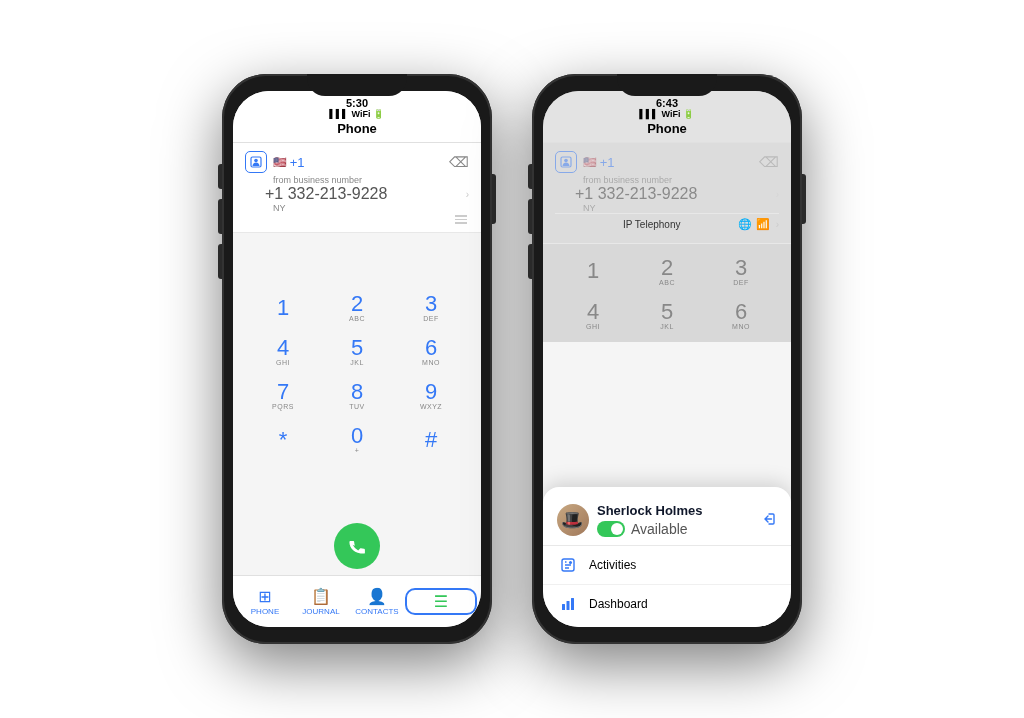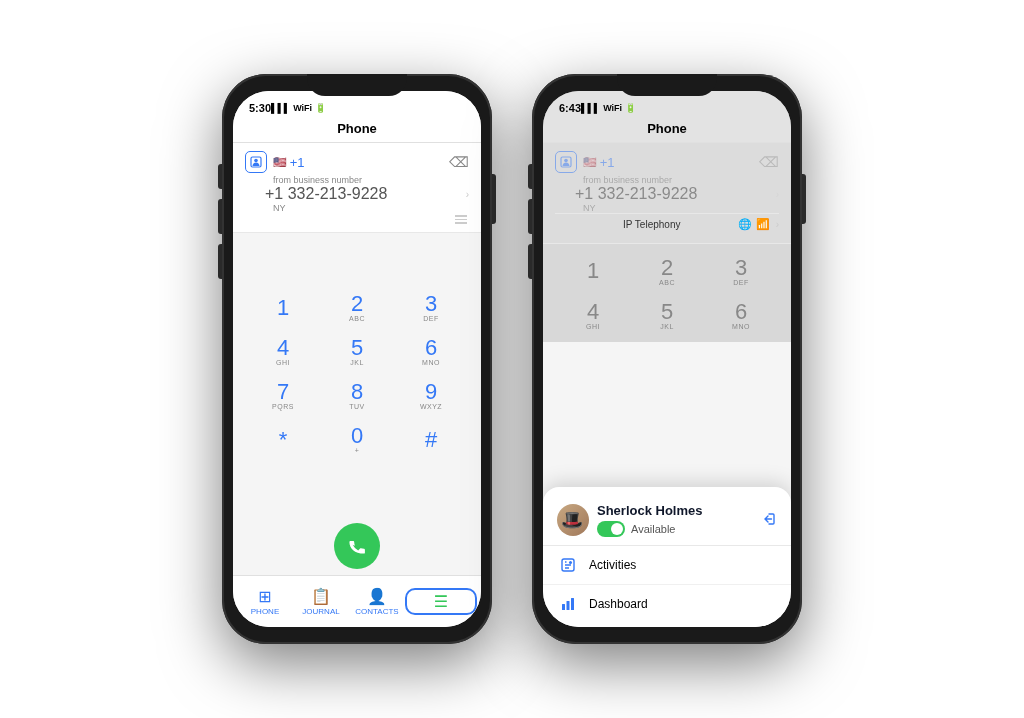--- a/index.html
+++ b/index.html
@@ -56,20 +56,21 @@
     .status-bar {
       height: 28px;
       background: #fff;
       display: flex;
       align-items: center;
       padding: 0 16px;
       padding-top: 6px;
       font-size: 10px;
       font-weight: 600;
       color: #000;
+      flex-direction: column;
     }
     .status-time { font-size: 11px; font-weight: 700; }
     .status-icons { display: flex; align-items: center; gap: 3px; font-size: 9px; }
 
     
     .nav-title {
       background: #fff;
       text-align: center;
       font-size: 13px;
       font-weight: 600;
@@ -336,21 +337,21 @@
     .toggle-thumb {
       position: absolute;
       right: 2px;
       top: 2px;
       width: 12px;
       height: 12px;
       background: #fff;
       border-radius: 50%;
     }
     .status-text {
-      font-size: 11px;
+      font-size: 14px;
       color: #555;
     }
     .logout-btn {
       color: #3478f6;
       font-size: 14px;
     }
 
     .sheet-menu-item {
       display: flex;
       align-items: center;

